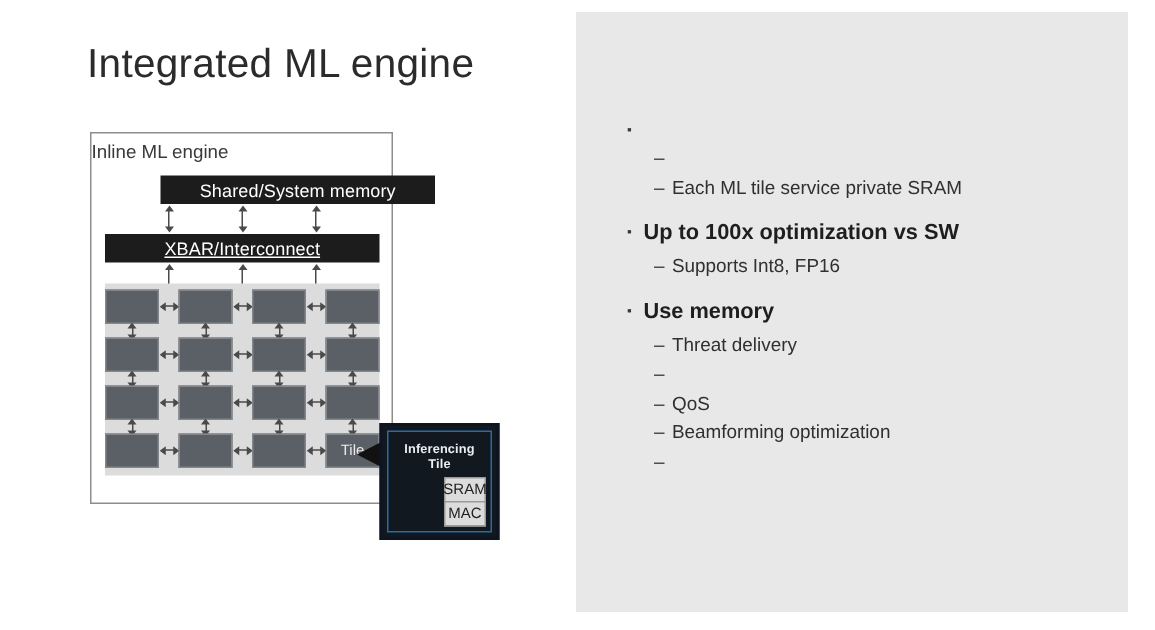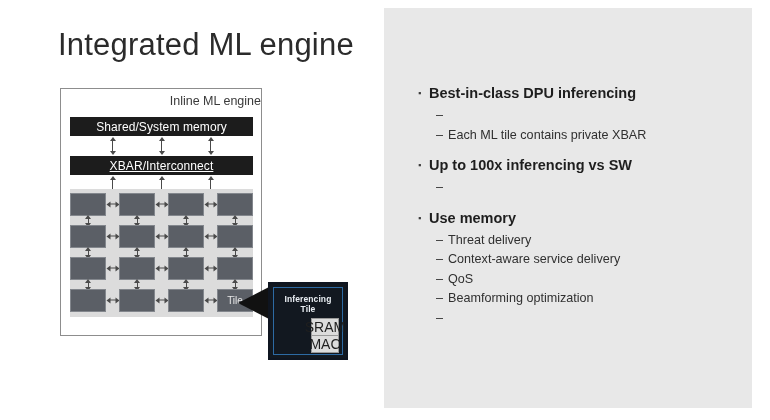--- a/index.html
+++ b/index.html
@@ -14,21 +14,21 @@
     overflow: hidden;
     font-family: "Liberation Sans", sans-serif;
     -webkit-font-smoothing: antialiased;
   }
 
   
   #slide-title {
     position: absolute;
     left: 58px;
     top: 27px;
-    font-size: 31px;
+    font-size: 27px;
     font-weight: 400;
     color: #2b2b2b;
     letter-spacing: 0.2px;
     white-space: nowrap;
   }
 
   
   #diagram {
     position: absolute;
     left: 60px;
@@ -37,39 +37,39 @@
     height: 248px;
     border: 1.6px solid #8d8d8d;
     background: #ffffff;
     box-sizing: border-box;
   }
   #diagram-caption {
     position: absolute;
     left: 0;
     top: 5px;
     width: 100%;
-    text-align: right;
+    text-align: left;
     font-size: 12.5px;
     color: #3a3a3a;
   }
 
   .dark-bar {
     position: absolute;
     left: 9px;
     width: 183px;
     height: 19px;
     background: #1c1c1c;
     color: #ffffff;
     font-size: 12px;
     display: flex;
     align-items: center;
     justify-content: center;
     letter-spacing: 0.1px;
   }
-  #bar-memory { top: 28px; }
+  #bar-memory { top: 28px; margin-left: 37px; }
   #bar-xbar   { top: 67px; text-decoration: underline; }
 
   
   .varrows {
     position: absolute;
     left: 9px;
     width: 183px;
     height: 20px;
     display: flex;
     justify-content: space-around;
@@ -229,21 +229,21 @@
     left: 0.5px; bottom: -1px;
     width: 0; height: 0;
     border-left: 3px solid transparent;
     border-right: 3px solid transparent;
     border-top: 4px solid #4a4a4a;
   }
 
   
   #callout {
     position: absolute;
-    left: 268px;
+    left: 253px;
     top: 282px;
     width: 80px;
     height: 78px;
     background: #121820;
     border: 2px solid #0f1520;
     box-sizing: border-box;
     padding: 3px;
   }
   #callout-inner {
     width: 100%;
@@ -259,21 +259,21 @@
     color: #e9eef3;
     font-size: 8.5px;
     font-weight: bold;
     text-align: center;
     padding: 3px 0 4px;
     letter-spacing: 0.1px;
   }
   .callout-box {
     background: #dcdcdc;
     color: #1f1f1f;
-    font-size: 14px;
+    font-size: 10px;
     height: 19px;
     display: flex;
     align-items: center;
     justify-content: center;
     border: 1px solid #9a9a9a;
     box-sizing: border-box;
     margin-left: 34px;
   }
   #callout-sram { border-bottom: none; }
 
@@ -579,57 +579,56 @@
     <div class="callout-box" id="callout-mac">MAC</div>
   </div>
 </div>
 
 <div id="content-panel">
   <div id="bullet-list">
 
     <div class="bullet-group">
       <div class="bullet-main">
         <span class="marker">▪</span>
-        <span>Best-in-class DPU inferencing</span>
-      </div>
-      <div class="bullet-sub">
-        <span class="marker">–</span>
-      </div>
-      <div class="bullet-sub">
-        <span class="marker">–</span>
-        <span>Each ML tile contains private XBAR</span>
+      </div>
+      <div class="bullet-sub">
+        <span class="marker">–</span>
+      </div>
+      <div class="bullet-sub">
+        <span class="marker">–</span>
+        <span>Each ML tile service private SRAM</span>
       </div>
     </div>
 
     <div class="group-gap"></div>
 
     <div class="bullet-group">
       <div class="bullet-main">
         <span class="marker">▪</span>
-        <span>Up to 100x inferencing vs SW</span>
-      </div>
-      <div class="bullet-sub">
-        <span class="marker">–</span>
+        <span>Up to 100x optimization vs SW</span>
+      </div>
+      <div class="bullet-sub">
+        <span class="marker">–</span>
+        <span>Supports Int8, FP16</span>
       </div>
     </div>
 
     <div class="group-gap"></div>
 
     <div class="bullet-group">
       <div class="bullet-main">
         <span class="marker">▪</span>
         <span>Use memory</span>
       </div>
       <div class="bullet-sub">
         <span class="marker">–</span>
         <span>Threat delivery</span>
       </div>
       <div class="bullet-sub">
         <span class="marker">–</span>
-        <span>Context-aware service delivery</span>
       </div>
       <div class="bullet-sub">
         <span class="marker">–</span>
         <span>QoS</span>
       </div>
       <div class="bullet-sub">
         <span class="marker">–</span>
         <span>Beamforming optimization</span>
       </div>
       <div class="bullet-sub">

